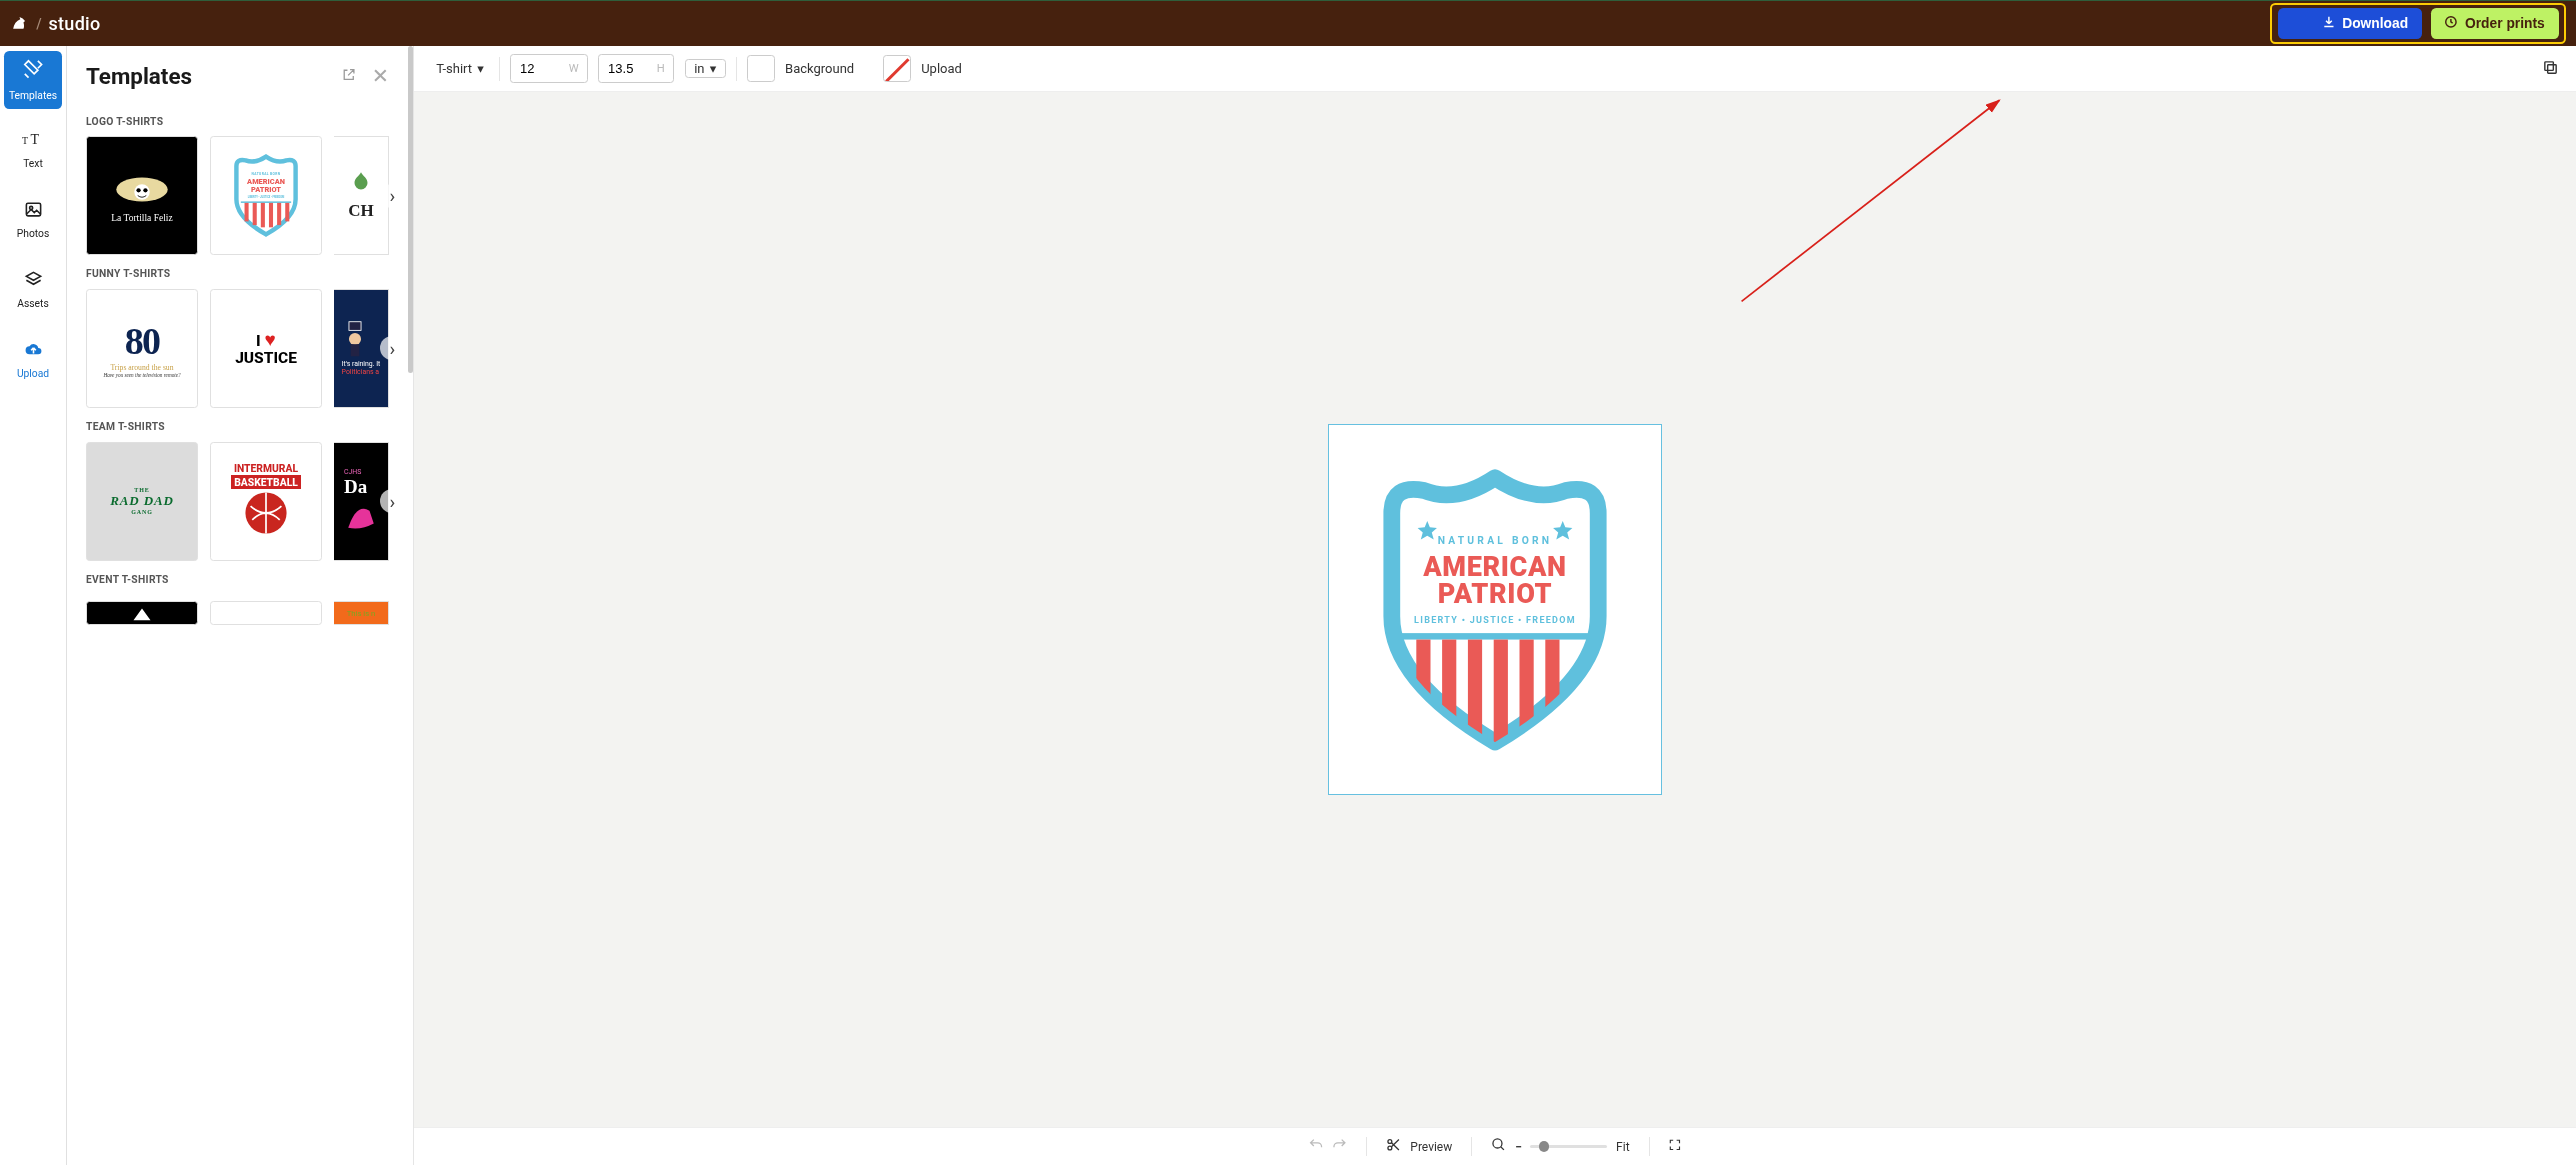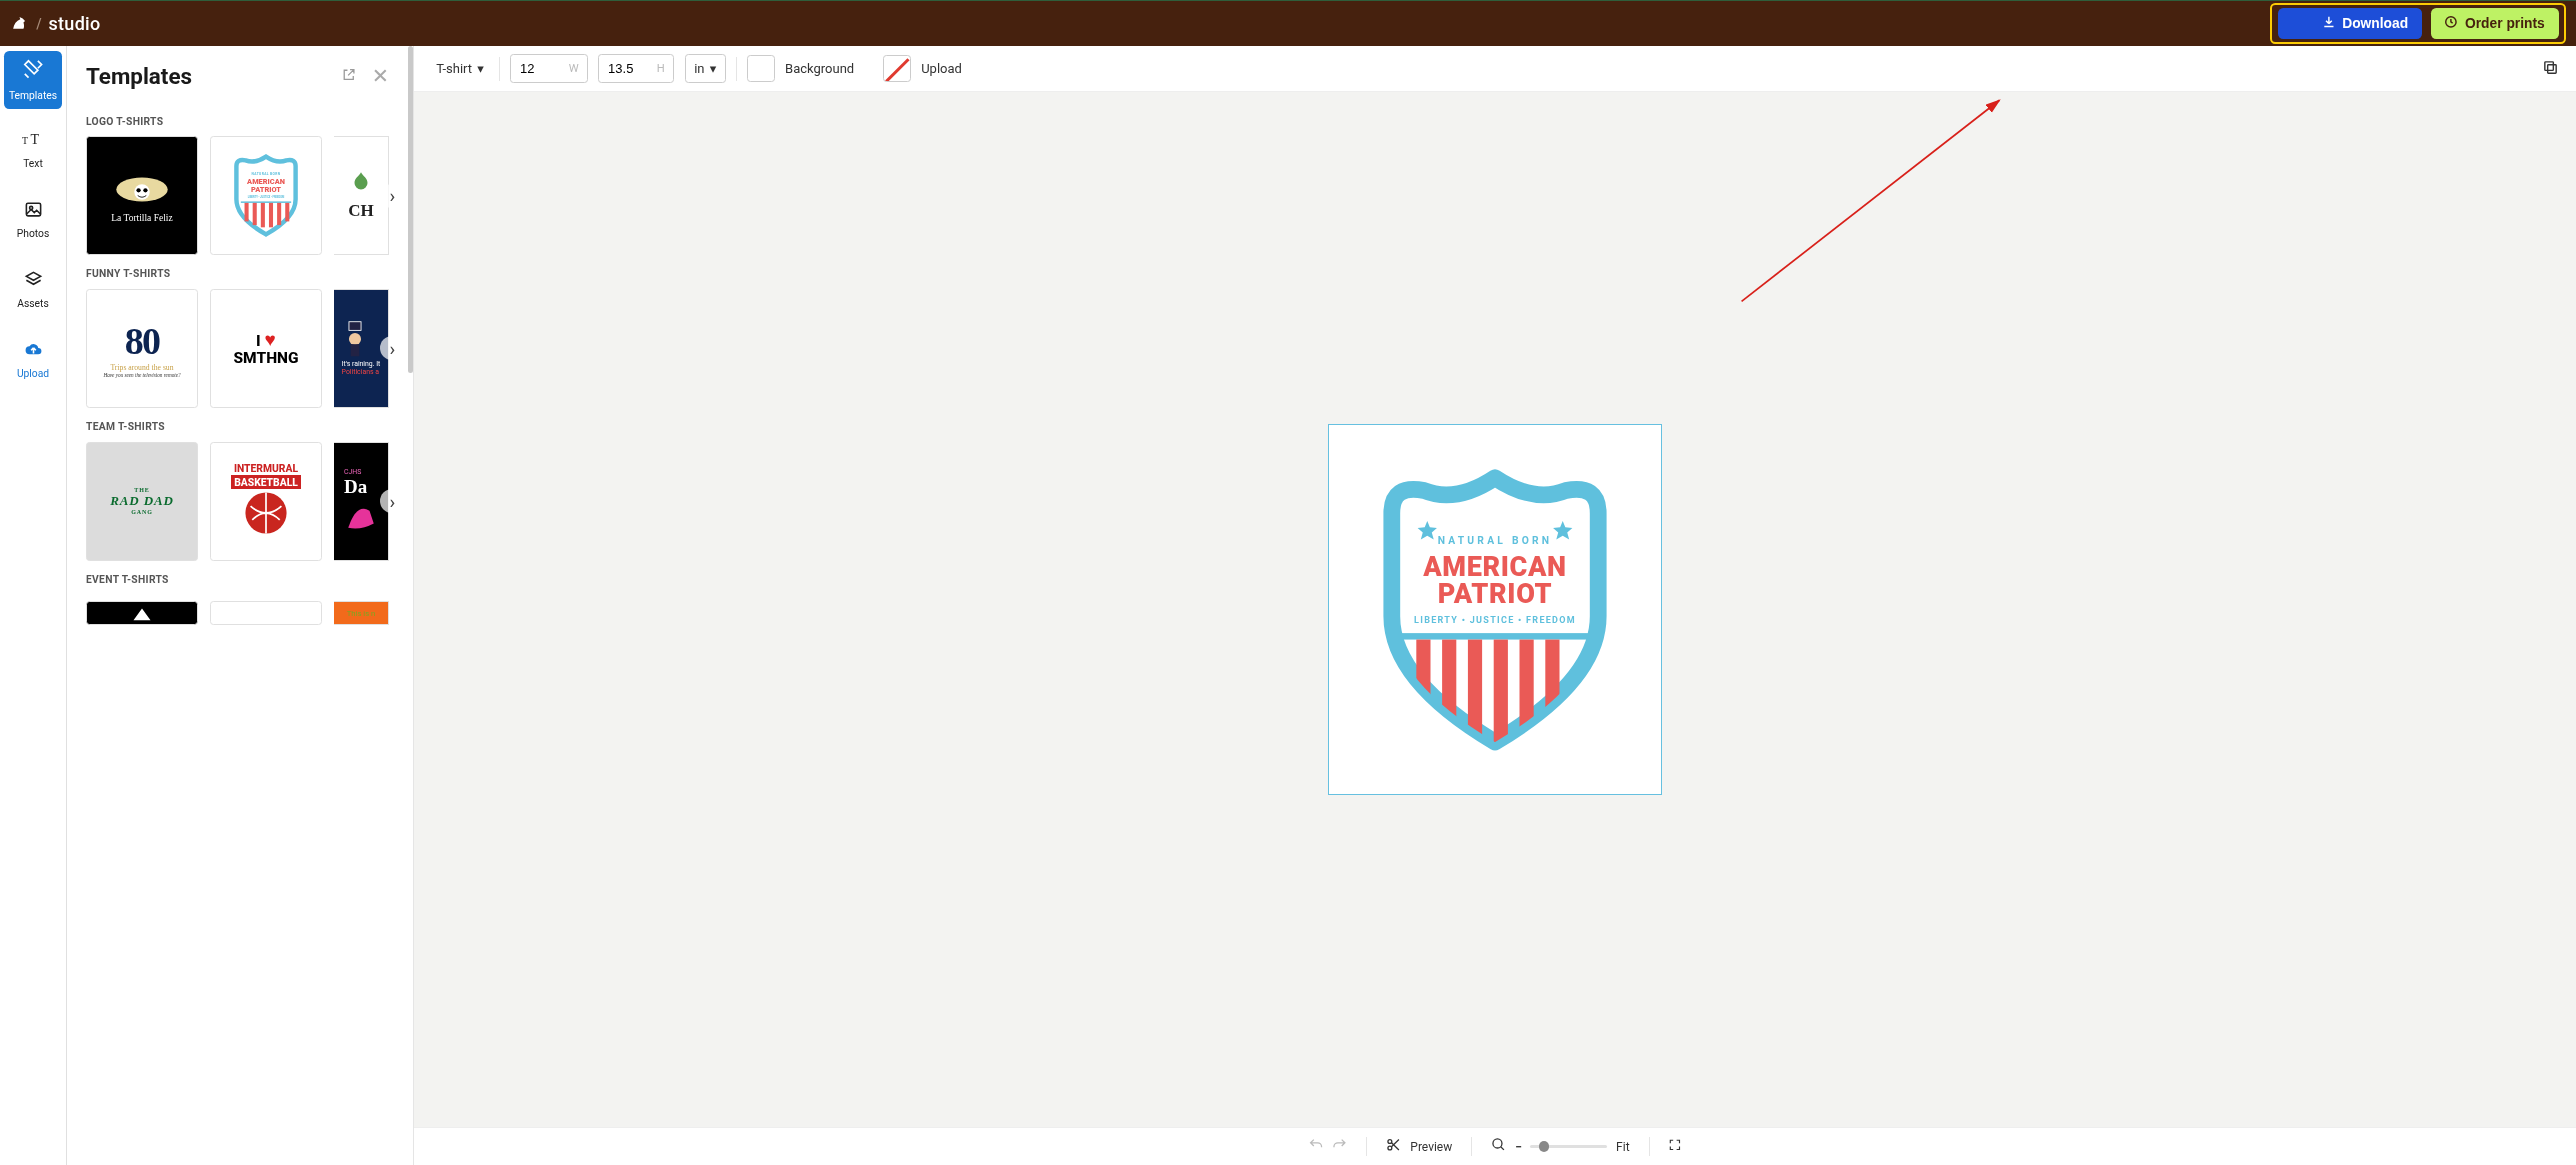--- a/index.html
+++ b/index.html
@@ -53,21 +53,21 @@
   .thumb-patriot-mini { display:flex; align-items:center; justify-content:center; }
 
   
   .canvas-area { flex: 1; display: flex; flex-direction: column; background: #fff; min-width: 0; }
   .toolbar { height: 46px; border-bottom: 0.9px solid #eee; display: flex; align-items: center; padding: 0 17px; gap: 10.3px; font-size: 13px; color: #333; }
   .tb-select { display: flex; align-items: center; gap: 5.2px; cursor: pointer; padding: 0 5.2px; }
   .tb-divider { width: 0.9px; height: 24px; background: #e5e5e5; }
   .tb-input-box { display: flex; align-items: center; border: 0.9px solid #ccc; border-radius: 3.4px; height: 29px; padding: 0 8.6px; gap: 8.6px; }
   .tb-input-box input { border: none; outline: none; width: 40px; font-size: 13px; text-align: left; }
   .tb-input-box .unit { color: #bbb; font-size: 11.2px; }
-  .tb-unit-select { border: 0.9px solid #ccc; border-radius: 3.4px; height: 29px; display: flex; align-items: center; padding: 0 8.6px; gap: 5.2px; cursor: pointer; }
+  .tb-unit-select { border: 0.9px solid #ccc; border-radius: 3.4px; height: 19px; display: flex; align-items: center; padding: 0 8.6px; gap: 5.2px; cursor: pointer; }
   .tb-swatch { width: 27.5px; height: 27.5px; border: 0.9px solid #ccc; border-radius: 3.4px; background: #fff; }
   .tb-swatch.strike { position: relative; overflow: hidden; }
   .tb-swatch.strike::after { content: ""; position: absolute; left: -3.4px; right: -3.4px; top: 50%; height: 2.6px; background: #e03a2f; transform: rotate(-45deg); }
   .tb-label { color: #333; }
   .tb-spacer { flex: 1; }
   .tb-iconbtn { cursor: pointer; color: #444; }
 
   .canvas-viewport { flex: 1; background: #f3f3f1; display: flex; align-items: center; justify-content: center; position: relative; overflow: hidden; }
   .artboard { width: 334px; height: 371px; background: #fff; border: 1.7px solid #66c0e0; position: relative; display: flex; align-items: center; justify-content: center; }
 
@@ -236,21 +236,21 @@
         <div class="tpl-card">
           <div class="thumb-80">
             <div class="big">80</div>
             <div class="sub">Trips around the sun</div>
             <div class="tiny">Have you seen the television remote?</div>
           </div>
         </div>
         <div class="tpl-card">
           <div class="thumb-ismth">
             <div><span>I </span><span class="heart">♥</span></div>
-            <div>SMTHNG</div>
+            <div>JUSTICE</div>
           </div>
         </div>
         <div class="tpl-card navy partial">
           <div style="font-size:6.9px; text-align:left; padding:3.4px;">
             <svg width="26" height="38" viewBox="0 0 30 44">
                 <rect x="8" y="2" width="14" height="10" fill="#224" stroke="#fff"></rect>
                 <circle cx="15" cy="22" r="7" fill="#f0c89f"></circle>
                 <rect x="10" y="28" width="10" height="14" fill="#224"></rect>
               </svg>
             <div>It's raining. It</div>

